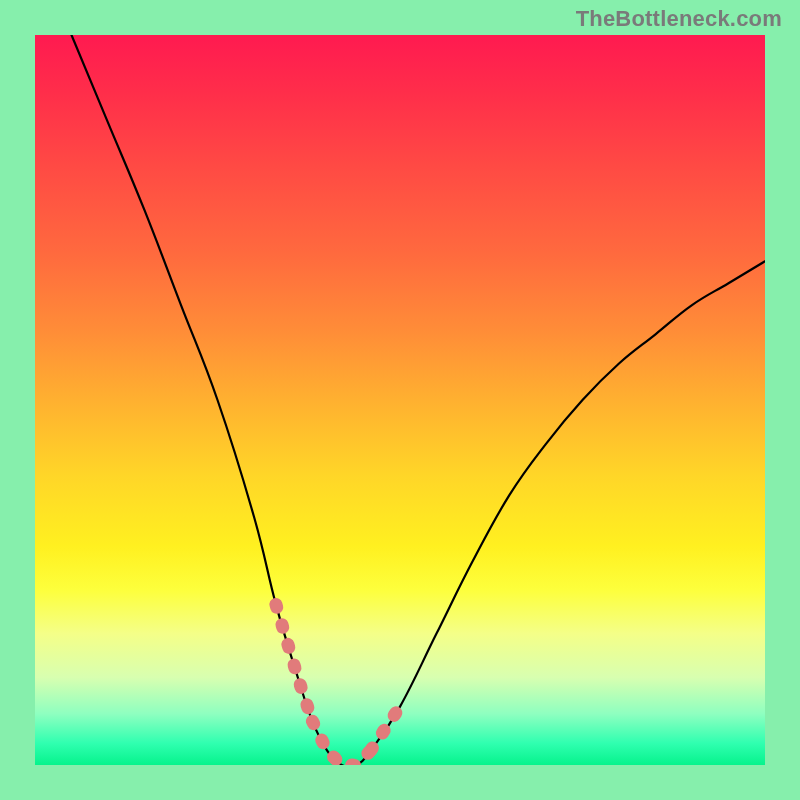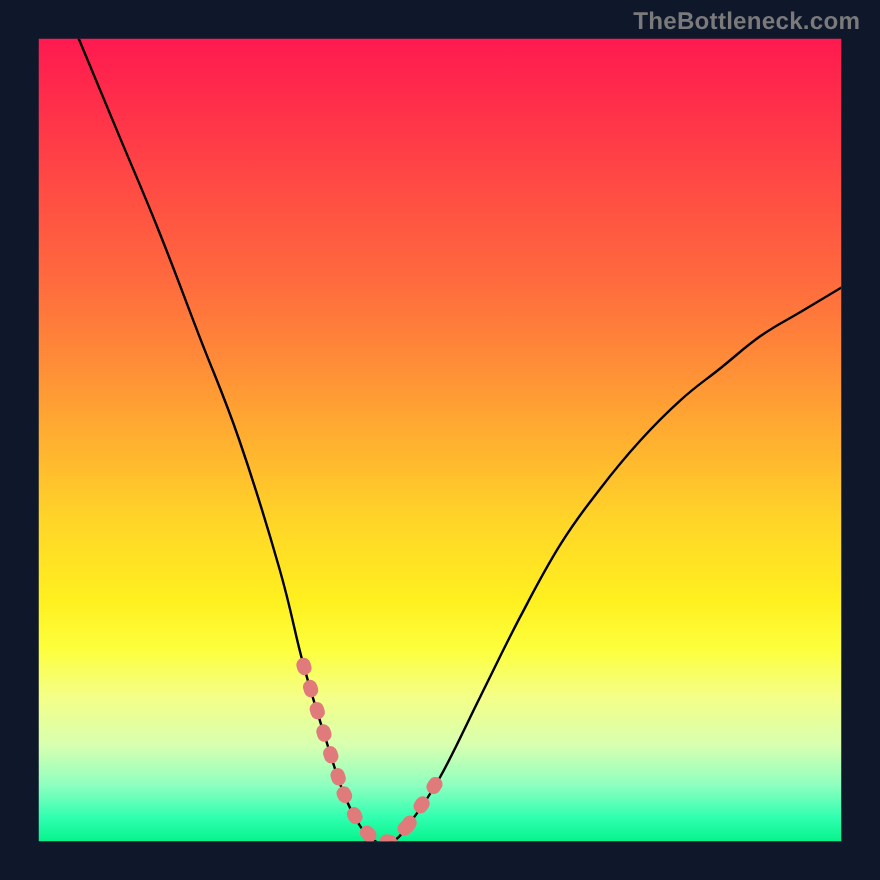--- a/index.html
+++ b/index.html
@@ -8,21 +8,21 @@
     width: 800px;
     height: 800px;
     background: #000;
     overflow: hidden;
     font-family: Arial, Helvetica, sans-serif;
   }
   #stage {
     position: relative;
     width: 800px;
     height: 800px;
-    background: #0f172a;
+    background: #86efac;
   }
   #plot-area {
     position: absolute;
     left: 35px;
     top: 35px;
     width: 730px;
     height: 730px;
     overflow: hidden;
   }
   

